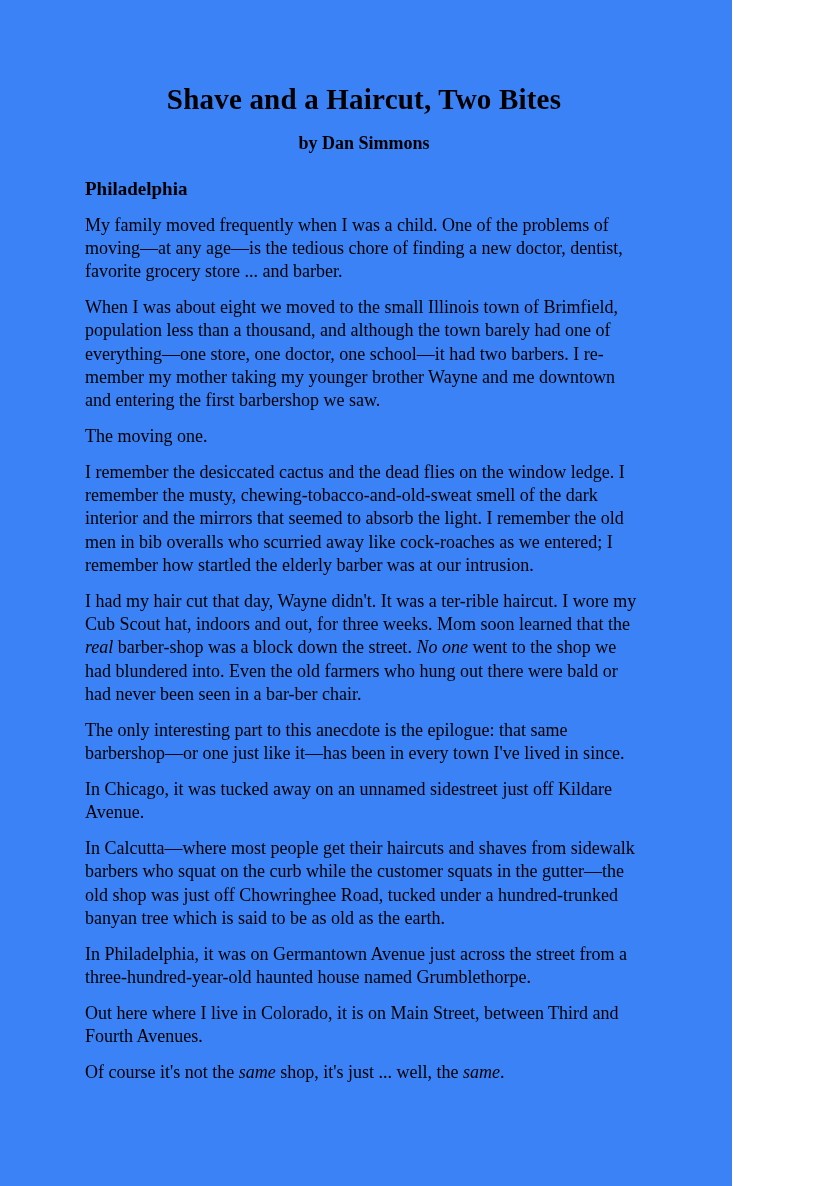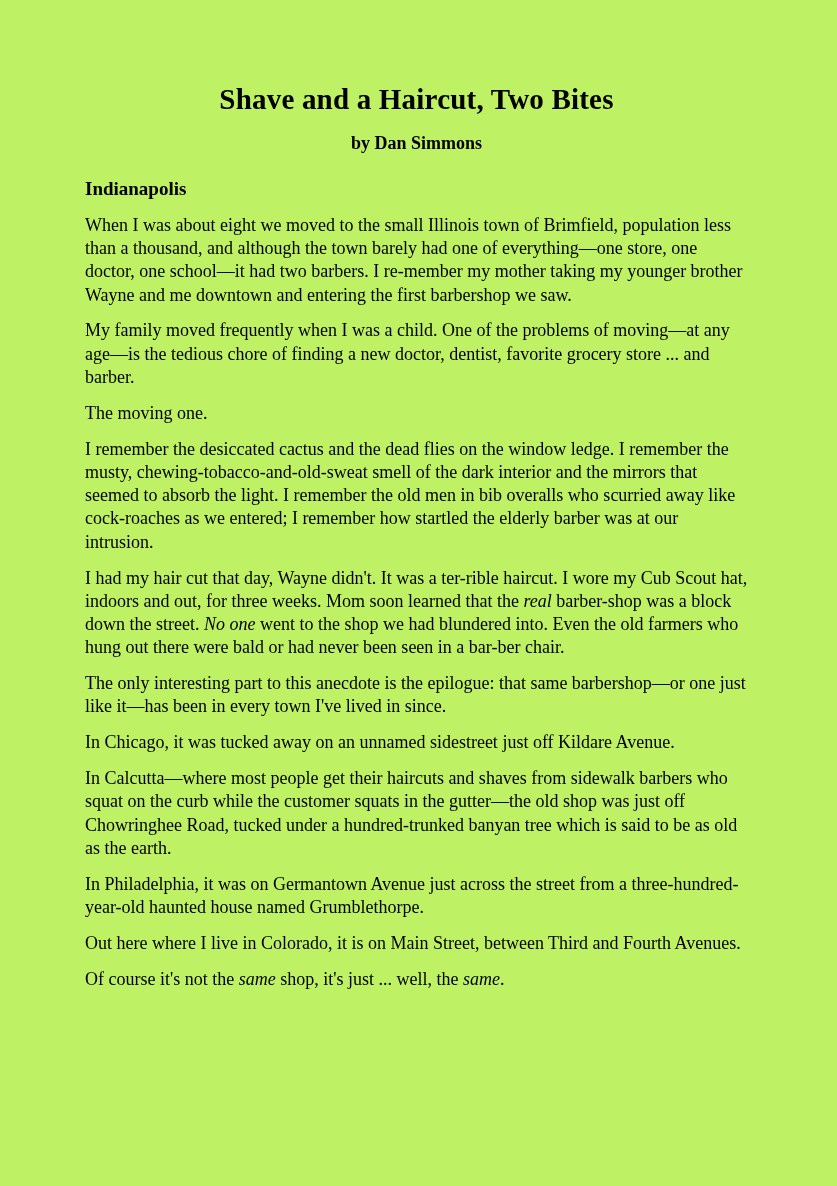--- a/index.html
+++ b/index.html
@@ -2,24 +2,24 @@
 <html><head>
 <meta charset="utf-8">
 <style>
   html, body {
     margin: 0;
     padding: 0;
     background: #ffffff;
   }
   .page {
     position: relative;
-    width: 837px;
+    width: 732px;
     height: 1186px;
     box-sizing: border-box;
-    background: #bef264;
+    background: #3b82f6;
     color: #000000;
     font-family: "Liberation Serif", "DejaVu Serif", serif;
     padding: 82px 89px 6px 85px;
     overflow: hidden;
   }
   .story-title {
     font-size: 29px;
     font-weight: bold;
     text-align: center;
     margin: 0;
@@ -49,24 +49,24 @@
   .story-body em {
     font-style: italic;
   }
 </style>
 </head>
 <body>
 
 <div class="page">
   <h1 class="story-title">Shave and a Haircut, Two Bites</h1>
   <h2 class="byline">by Dan Simmons</h2>
-  <h3 class="section-heading">Indianapolis</h3>
+  <h3 class="section-heading">Philadelphia</h3>
   <div class="story-body">
+      <p><span>My family moved frequently when I was a child. One of the problems of moving—at any age—is the tedious chore of finding a new doctor, dentist, favorite grocery store ... and barber.</span></p>
       <p><span>When I was about eight we moved to the small Illinois town of Brimfield, population less than a thousand, and although the town barely had one of everything—one store, one doctor, one school—it had two barbers. I re-member my mother taking my younger brother Wayne and me downtown and entering the first barbershop we saw.</span></p>
-      <p><span>My family moved frequently when I was a child. One of the problems of moving—at any age—is the tedious chore of finding a new doctor, dentist, favorite grocery store ... and barber.</span></p>
       <p><span>The moving one.</span></p>
       <p><span>I remember the desiccated cactus and the dead flies on the window ledge. I remember the musty, chewing-tobacco-and-old-sweat smell of the dark interior and the mirrors that seemed to absorb the light. I remember the old men in bib overalls who scurried away like cock-roaches as we entered; I remember how startled the elderly barber was at our intrusion.</span></p>
       <p><span>I had my hair cut that day, Wayne didn't. It was a ter-rible haircut. I wore my Cub Scout hat, indoors and out, for three weeks. Mom soon learned that the </span><em>real</em><span> barber-shop was a block down the street. </span><em>No one</em><span> went to the shop we had blundered into. Even the old farmers who hung out there were bald or had never been seen in a bar-ber chair.</span></p>
       <p><span>The only interesting part to this anecdote is the epilogue: that same barbershop—or one just like it—has been in every town I've lived in since.</span></p>
       <p><span>In Chicago, it was tucked away on an unnamed sidestreet just off Kildare Avenue.</span></p>
       <p><span>In Calcutta—where most people get their haircuts and shaves from sidewalk barbers who squat on the curb while the customer squats in the gutter—the old shop was just off Chowringhee Road, tucked under a hundred-trunked banyan tree which is said to be as old as the earth.</span></p>
       <p><span>In Philadelphia, it was on Germantown Avenue just across the street from a three-hundred-year-old haunted house named Grumblethorpe.</span></p>
       <p><span>Out here where I live in Colorado, it is on Main Street, between Third and Fourth Avenues.</span></p>
       <p><span>Of course it's not the </span><em>same</em><span> shop, it's just ... well, the </span><em>same</em><span>.</span></p>
     </div>

